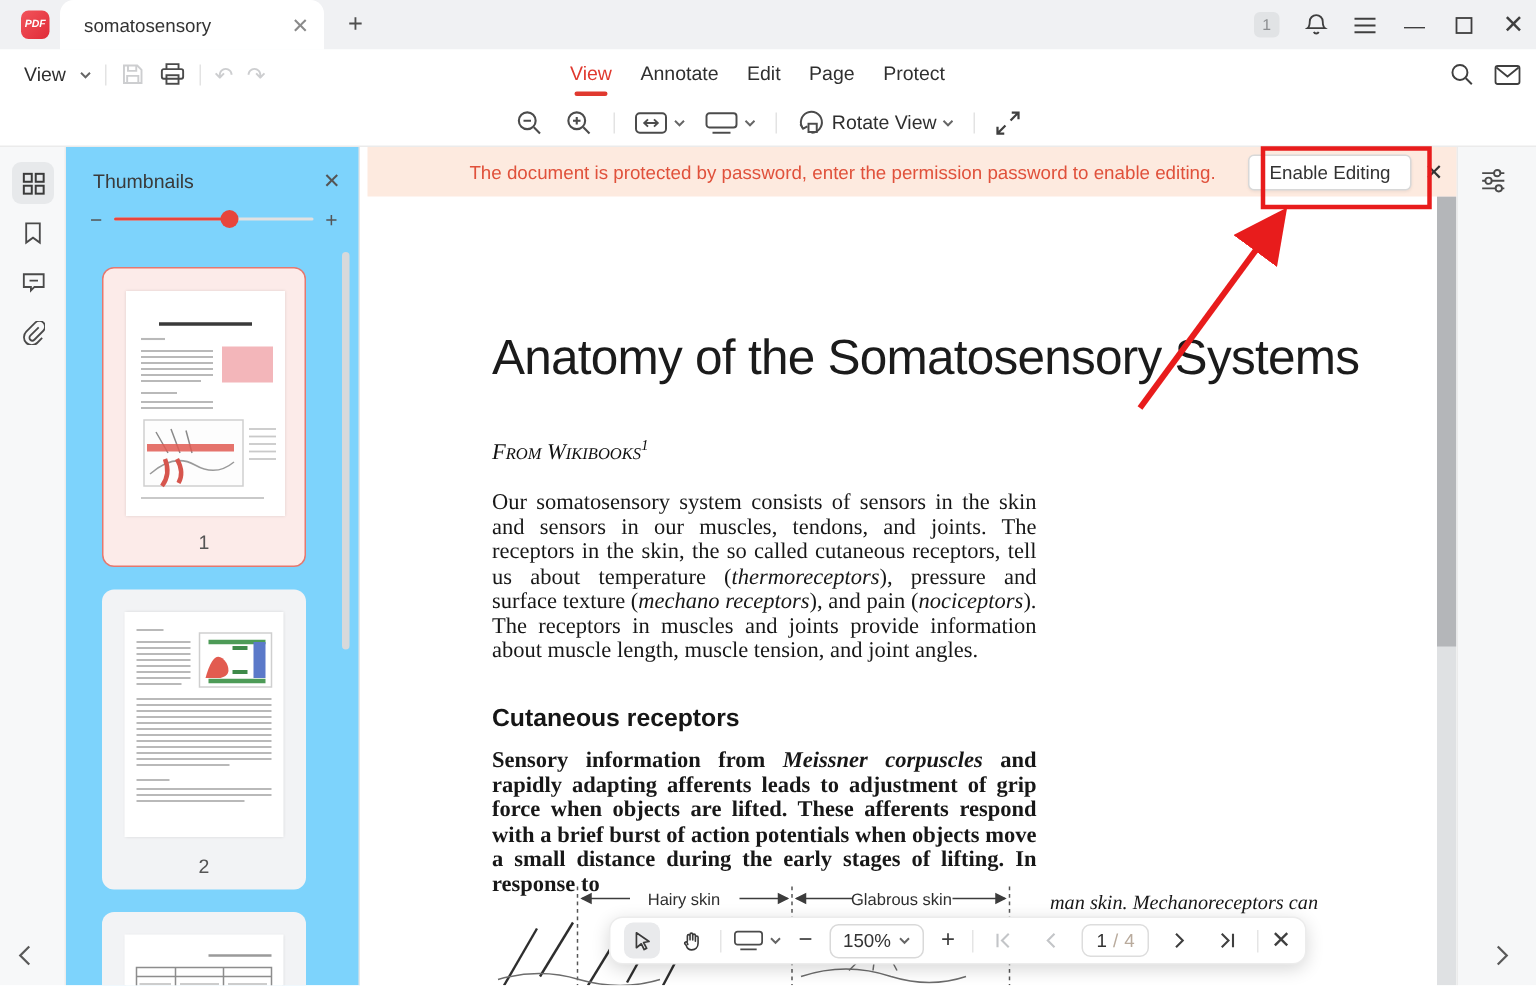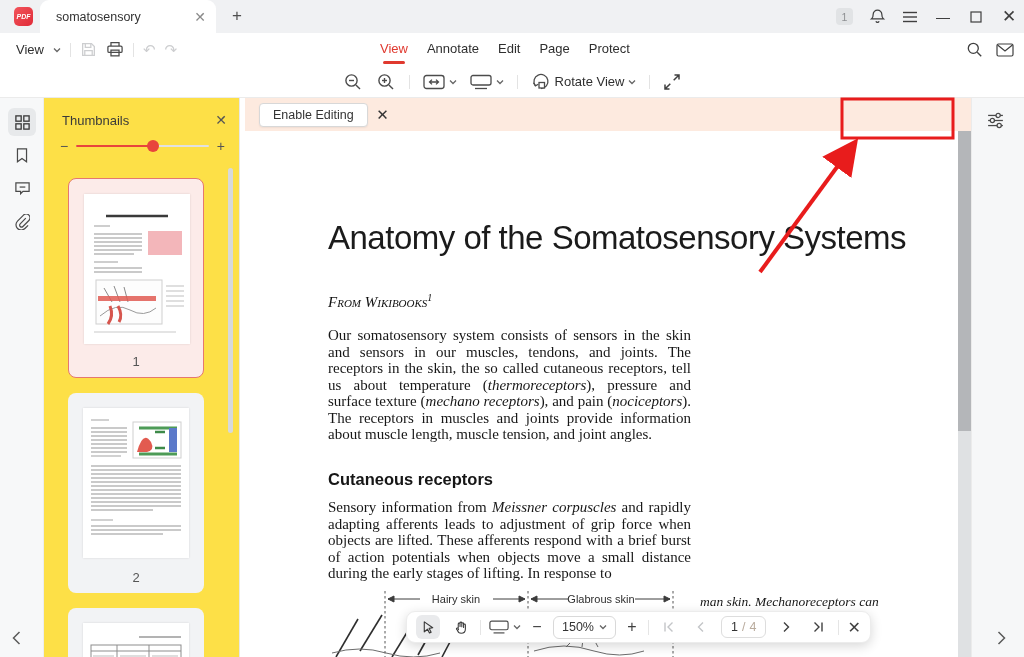--- a/index.html
+++ b/index.html
@@ -47,21 +47,21 @@
 
   
   .left-rail { position:absolute; left:0; top:98px; width:44px; height:559px; background:#f7f8f9;
     border-right:1px solid #ededed; }
   .rail-icon { position:absolute; left:8px; width:28px; height:28px; border-radius:6px;
     display:flex; align-items:center; justify-content:center; }
   .rail-icon.active { background:#e7e9eb; }
   .rail-collapse { position:absolute; left:12px; bottom:8px; color:#5a5a5a; }
 
   
-  .panel { position:absolute; left:44px; top:98px; width:196px; height:559px; background:#fde047;
+  .panel { position:absolute; left:44px; top:98px; width:196px; height:559px; background:#7dd3fc;
     border-right:1px solid #e7e7e7; }
   .panel-head { position:absolute; left:18px; right:12px; top:14px; display:flex; align-items:center; }
   .panel-title { font-size:13px; color:#3a3a3a; flex:1; }
   .panel-close { color:#555; font-size:14px; }
   .slider-row { position:absolute; left:16px; right:14px; top:40px; height:16px; display:flex; align-items:center; gap:8px; }
   .slider-minus,.slider-plus { color:#555; font-size:14px; line-height:1; }
   .slider-track { position:relative; flex:1; height:2px; background:#e1e1e1; border-radius:2px; }
   .slider-fill { position:absolute; left:0; top:0; height:2px; width:58%; background:#e8453c; border-radius:2px; }
   .slider-thumb { position:absolute; left:58%; top:50%; transform:translate(-50%,-50%); width:12px; height:12px;
     border-radius:50%; background:#e8453c; }
@@ -83,21 +83,21 @@
   .banner-close { width:30px; text-align:center; color:#333; font-size:15px; }
 
   .doc-title { position:absolute; left:328px; top:219px; font-size:33px; font-weight:400; color:#1b1b1b;
     letter-spacing:-0.5px; font-family:"Liberation Sans",sans-serif; }
   .byline { position:absolute; left:328px; top:292px; font-family:"Liberation Serif",serif; font-size:15px;
     font-variant:small-caps; color:#111;font-style:italic; }
   .byline sup { font-size:10px; font-variant:normal; }
   .para { position:absolute; left:328px; width:363px; font-family:"Liberation Serif",serif; font-size:15px;
     line-height:16.5px; color:#171717; text-align:justify; }
   .para-1 { top:327px; }
-  .para-2 { top:499px; }
+  .para-2 { top:499px;font-weight:bold; }
   .note-box { position:absolute; left:700px; top:338px; width:258px; background:#f7c9cd; padding:12px 14px;
     font-style:italic; font-weight:600; font-size:13.5px; line-height:18px; color:#222; }
   .sec-heading { position:absolute; left:328px; top:470px; font-size:16.5px; font-weight:bold; color:#161616; }
   .fig-svg { position:absolute; left:330px; top:589px; }
   .caption { position:absolute; left:700px; top:594px; width:198px; font-family:"Liberation Serif",serif;
     font-style:italic; font-size:13.5px; line-height:16px; color:#171717; }
 
   
   .v-scroll { position:absolute; left:958px; top:98px; width:13px; height:559px; background:#dfe1e3; }
   .v-scroll-thumb { position:absolute; left:0; top:33px; width:13px; height:300px; background:#b4b6b9; }
@@ -460,20 +460,21 @@
     </g>
   </svg>
 
   <div class="caption">
     <div>man skin. Mechanoreceptors can</div>
     <div>be free or encapsulated.</div>
     <div>Examples for free receptors are</div>
   </div>
 
   <div class="banner">
+    <span class="banner-msg">The document is protected by password, enter the permission password to enable editing.</span>
     <button class="banner-btn">Enable Editing</button>
     <span class="banner-close">✕</span>
   </div>
 
   <div class="v-scroll">
     <div class="v-scroll-thumb"></div>
   </div>
   <div class="right-rail">
     <div class="rail-settings">
       <svg width="19" height="17" viewBox="0 0 18 16" fill="#f6f7f8" stroke="#4a4a4a" stroke-width="1.2">

